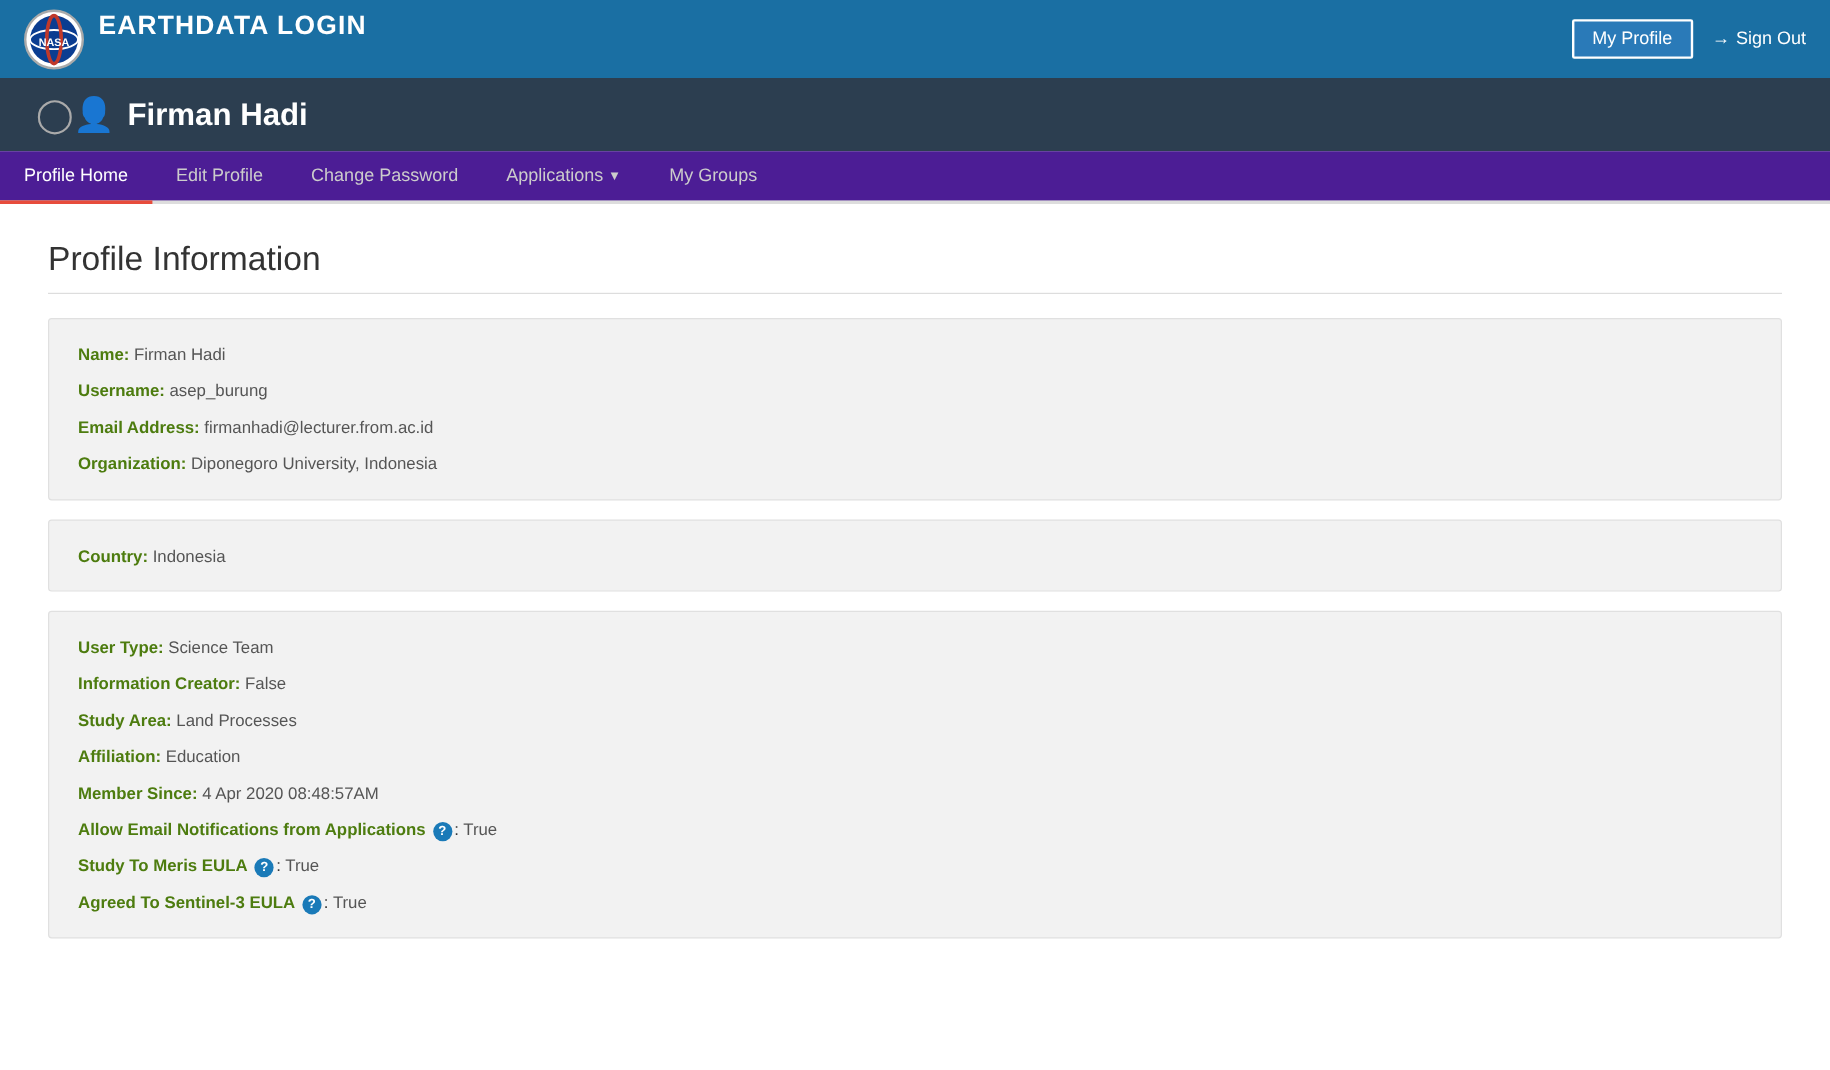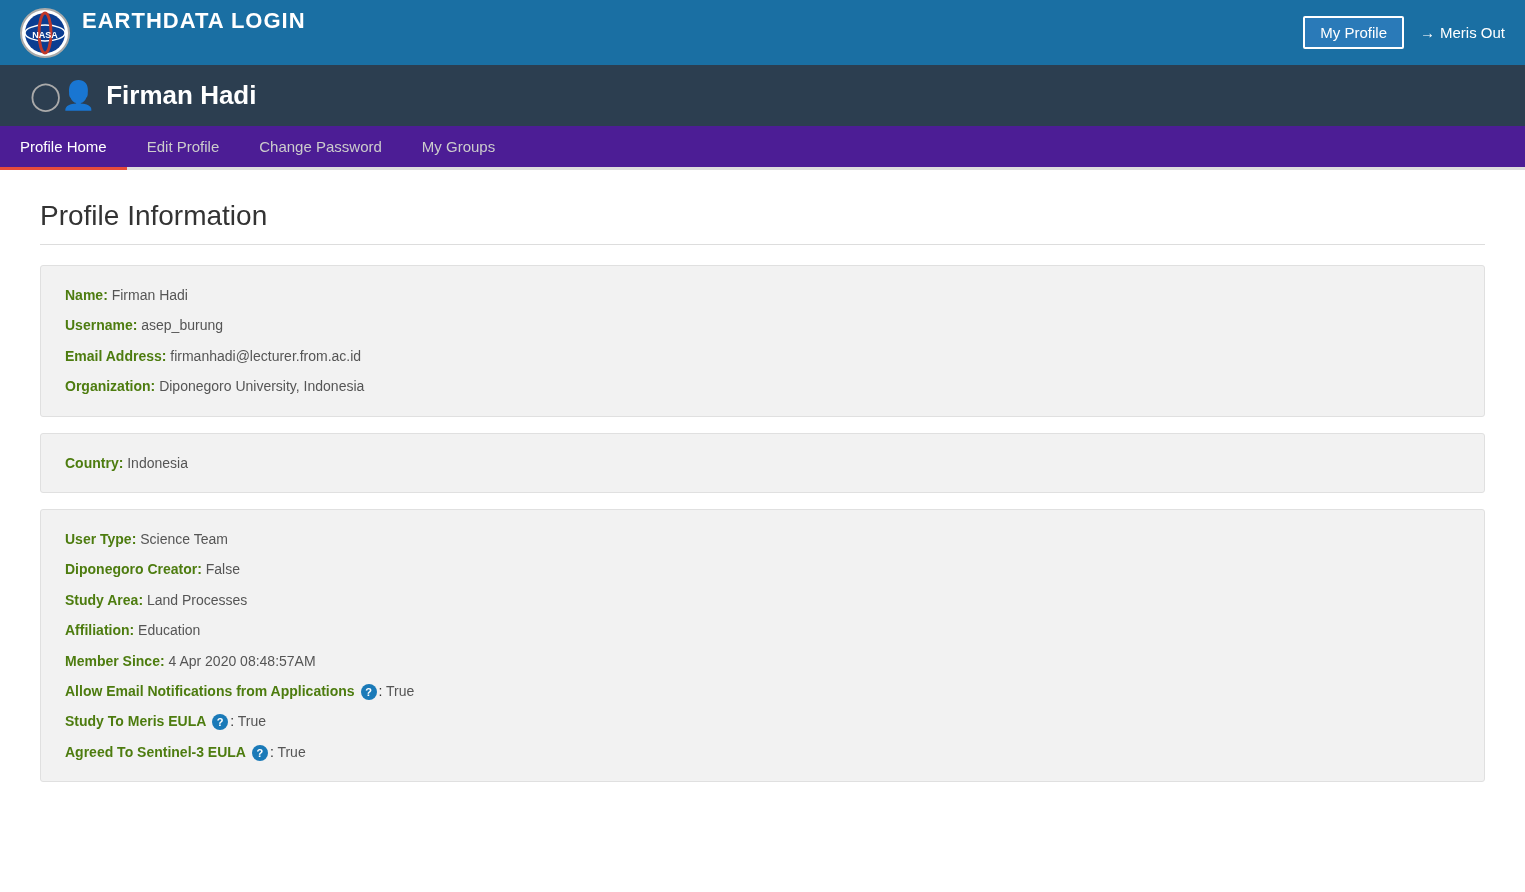--- a/index.html
+++ b/index.html
@@ -166,21 +166,21 @@
         <ellipse cx="22" cy="22" rx="6" ry="20" fill="none" stroke="#c0392b" stroke-width="3"></ellipse>
         <text x="22" y="27" text-anchor="middle" fill="#fff" font-size="9" font-weight="bold" font-family="Arial">NASA</text>
       </svg>
     </div>
     <span class="site-title">EARTHDATA LOGIN</span>
   </div>
   <div class="header-right">
     <button class="my-profile-btn">My Profile</button>
     <a class="sign-out-link" href="#">
       <span>→</span>
-      <span>Meris Out</span>
+      <span>Sign Out</span>
     </a>
   </div>
 </header>
 
 <div class="user-bar">
   <span class="user-icon">◯👤</span>
   <div class="user-name">
     <span>Firman </span><span>Hadi</span>
   </div>
 </div>
@@ -189,20 +189,24 @@
   <a class="nav-tab active" href="#">
     <span>Profile Home</span>
   </a>
   <a class="nav-tab" href="#">
     <span>Edit Profile</span>
   </a>
   <a class="nav-tab" href="#">
     <span>Change Password</span>
   </a>
   <a class="nav-tab" href="#">
+    <span>Applications</span>
+    <span class="dropdown-arrow">▼</span>
+  </a>
+  <a class="nav-tab" href="#">
     <span>My Groups</span>
   </a>
 </nav>
 
 <main class="main-content">
   <h1 class="page-title">Profile Information</h1>
 
   <div class="info-card">
     <div class="info-row">
       <span class="info-label">Name:</span>
@@ -228,21 +232,21 @@
       <span class="info-value"> Indonesia</span>
     </div>
   </div>
 
   <div class="info-card">
     <div class="info-row">
       <span class="info-label">User Type:</span>
       <span class="info-value"> Science Team</span>
     </div>
     <div class="info-row">
-      <span class="info-label">Diponegoro Creator:</span>
+      <span class="info-label">Information Creator:</span>
       <span class="info-value"> False</span>
     </div>
     <div class="info-row">
       <span class="info-label">Study Area:</span>
       <span class="info-value"> Land Processes</span>
     </div>
     <div class="info-row">
       <span class="info-label">Affiliation:</span>
       <span class="info-value"> Education</span>
     </div>

